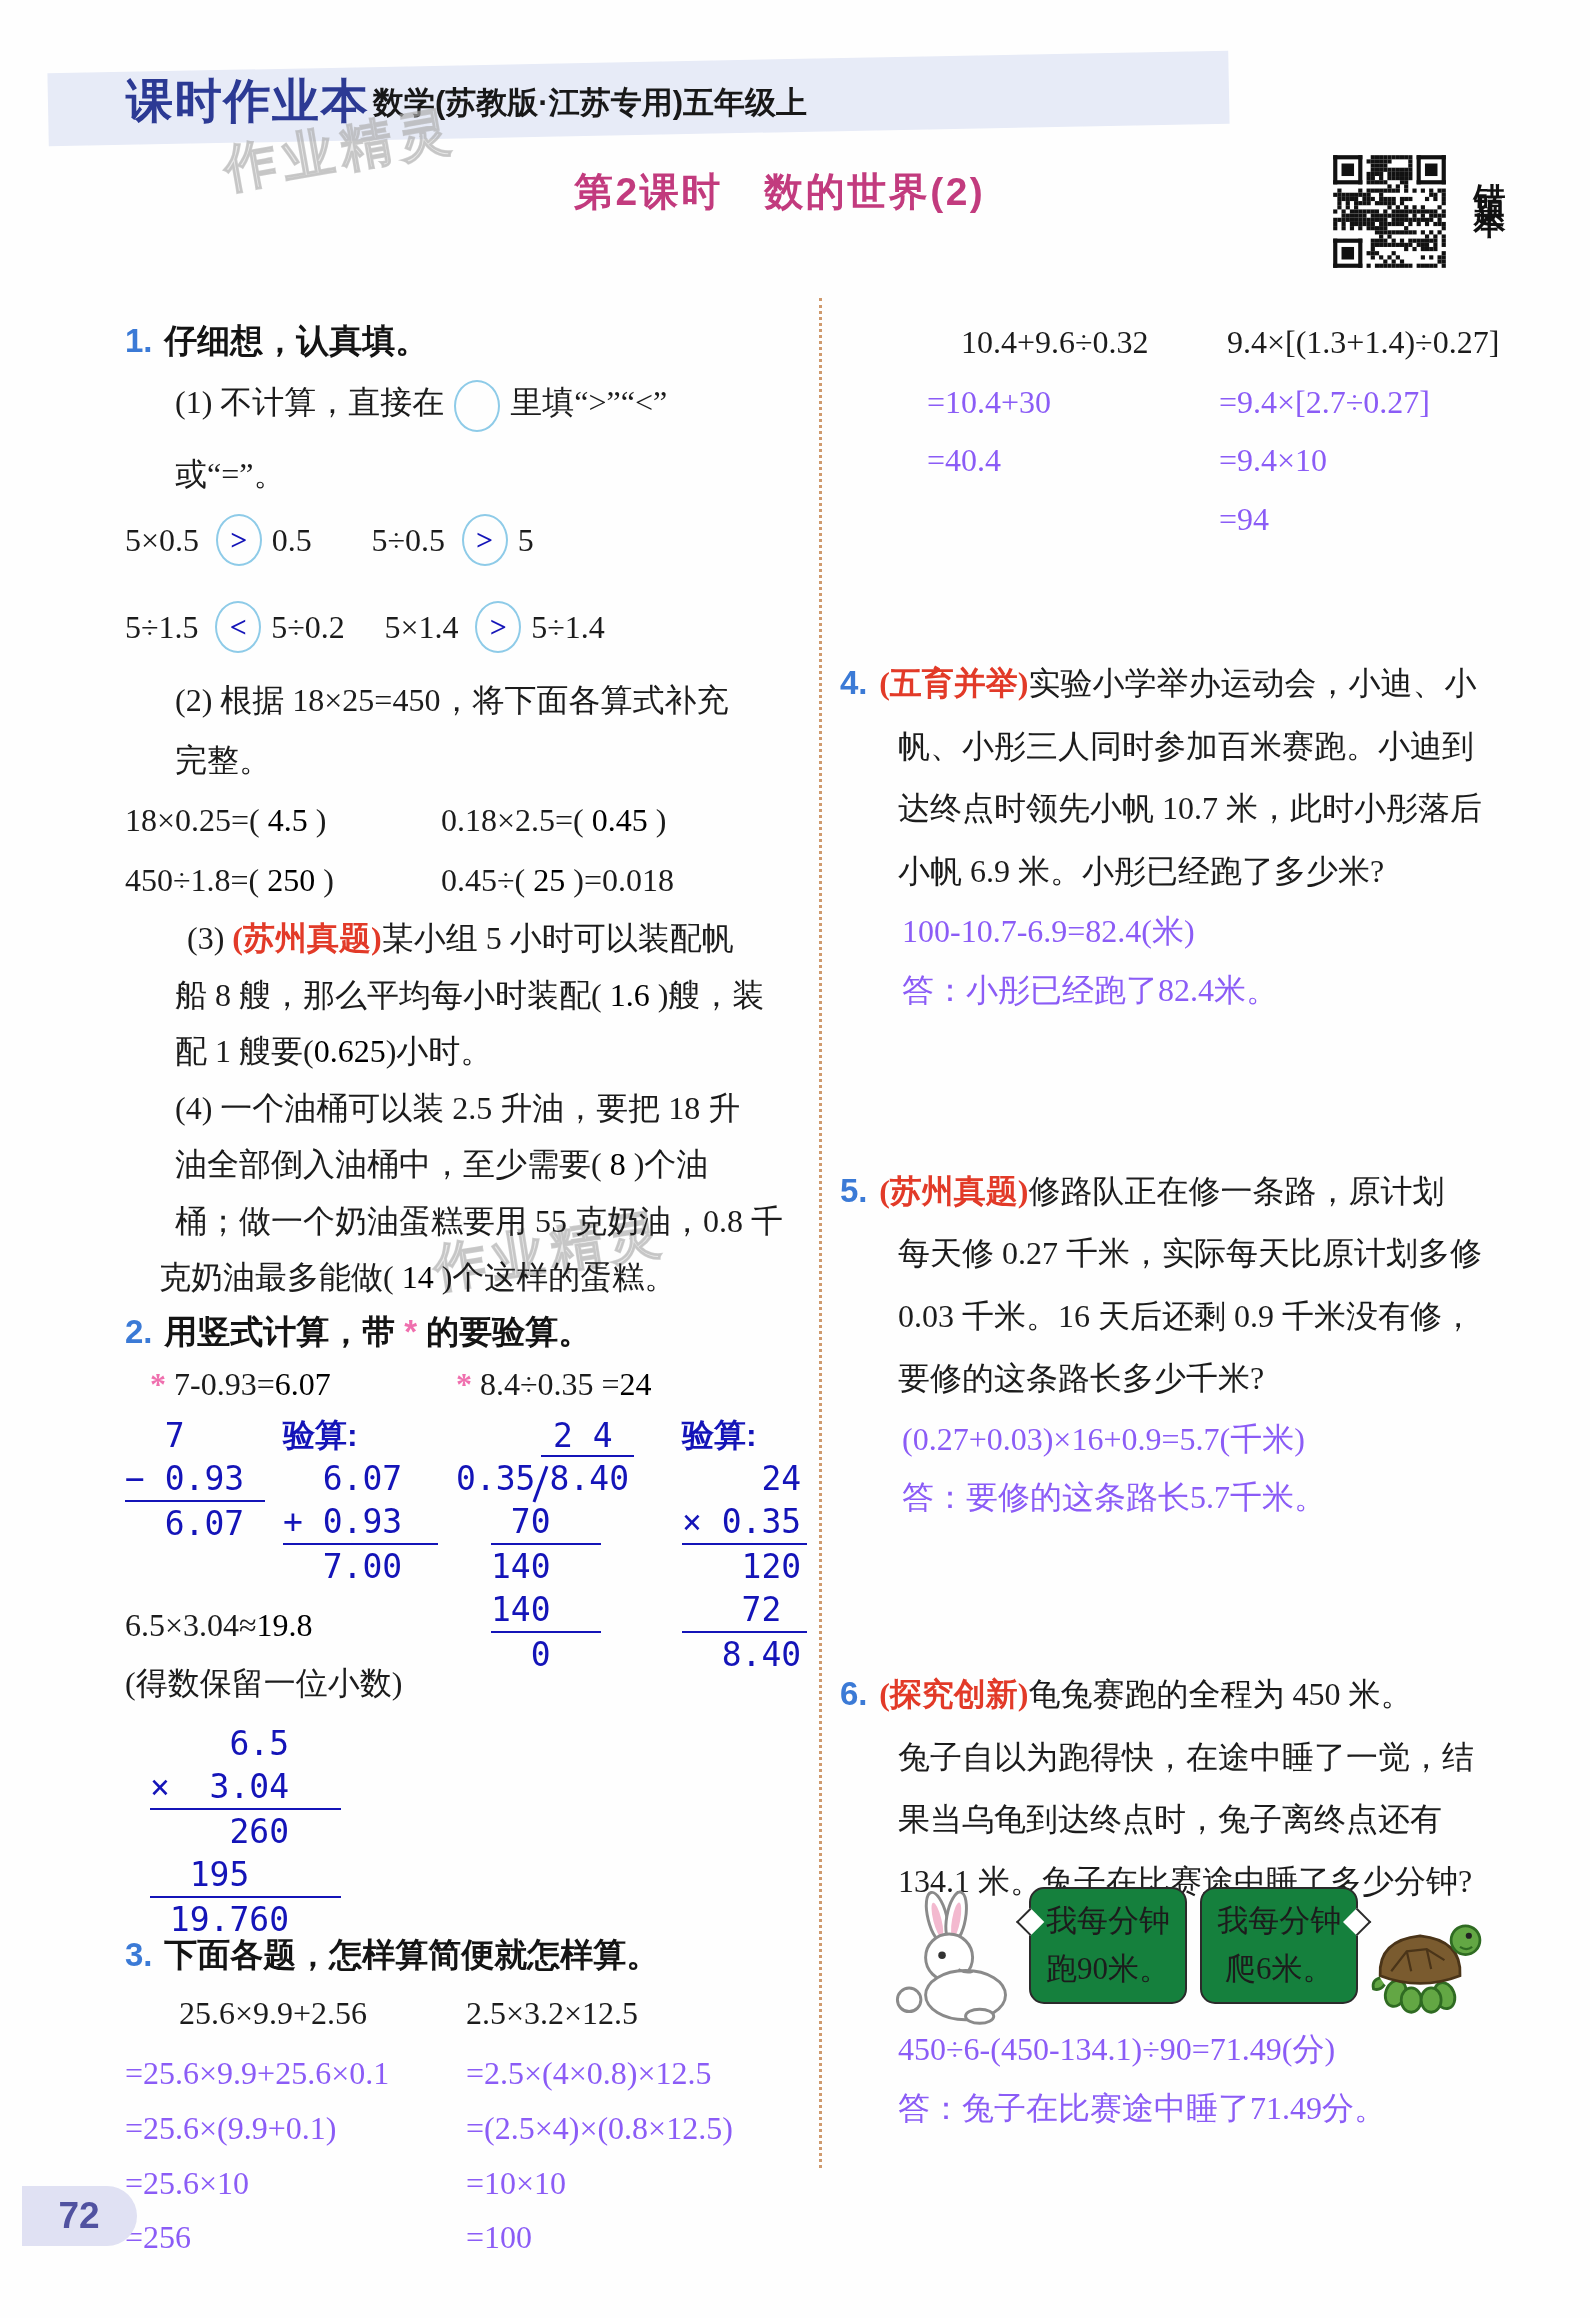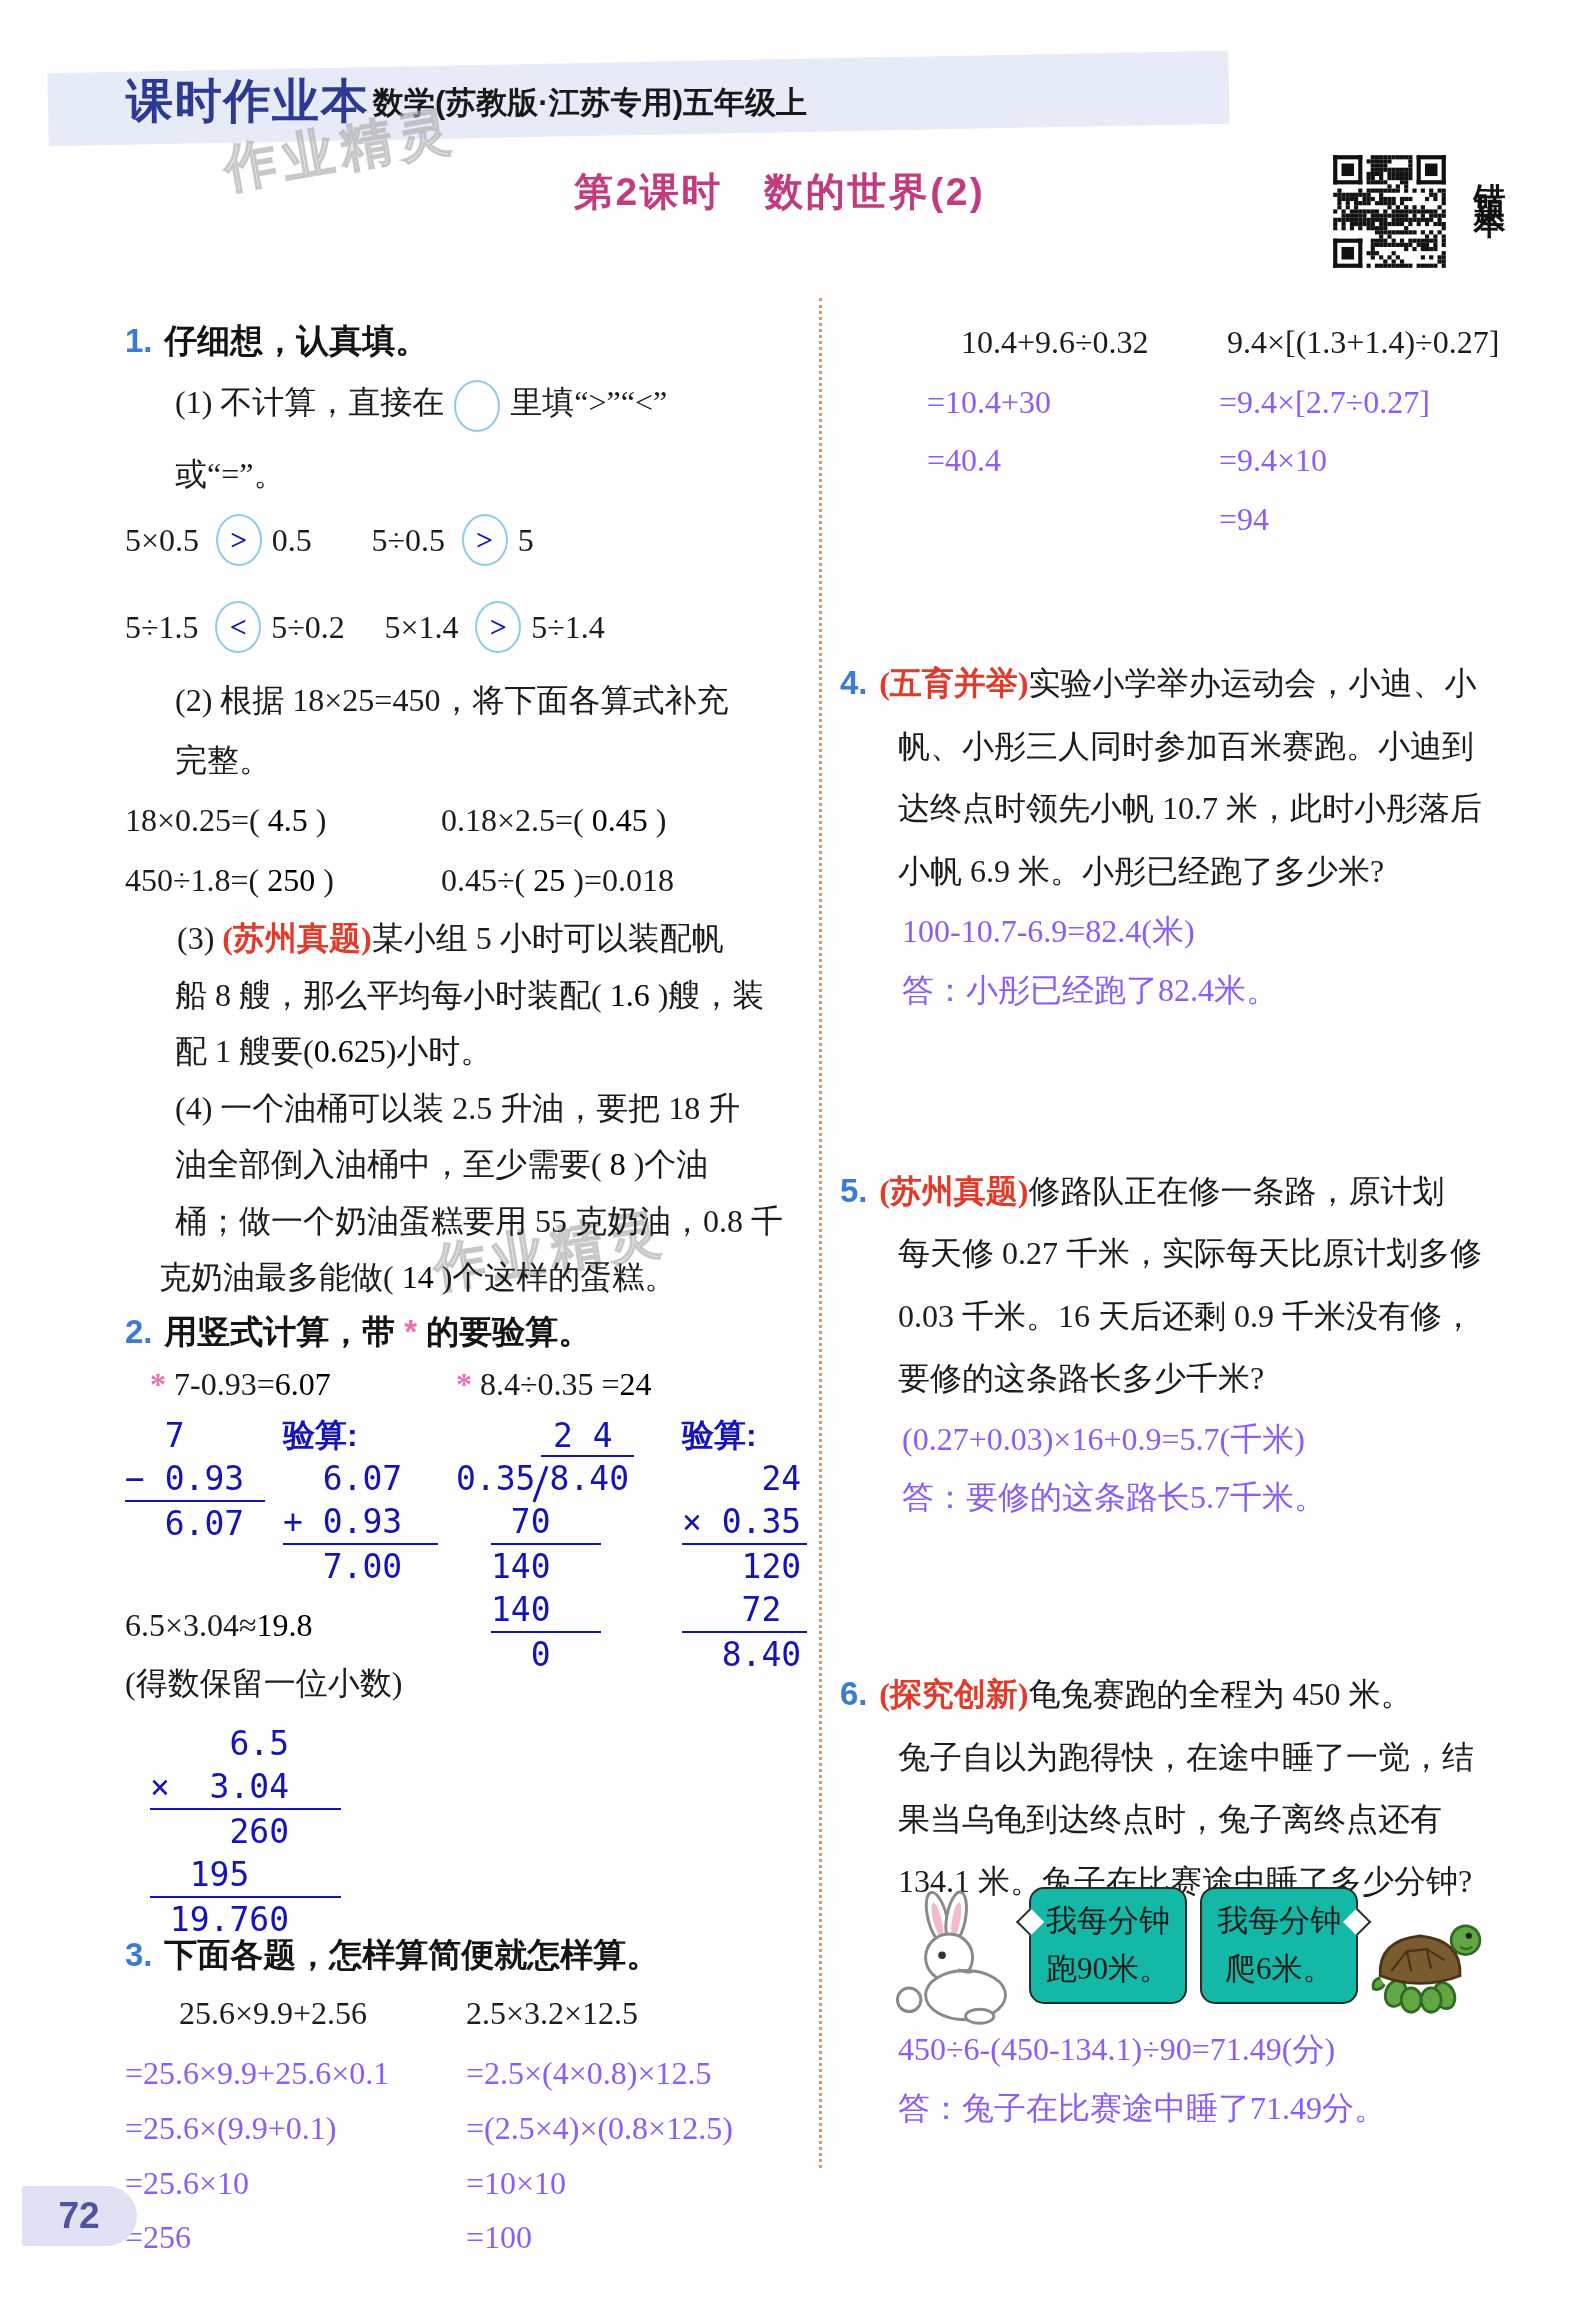--- a/index.html
+++ b/index.html
@@ -59,21 +59,21 @@
   .ldiv-body{display:flex;align-items:flex-end;height:43px;}
   .slash{display:inline-block;width:2.5px;height:38px;background:#1414b8;
         transform:rotate(20deg);margin:0 0 -3.3px 3.3px;}
   .dividend{border-top:2.5px solid #1414b8;padding:0 5px 0 8.3px;}
   .ldiv-rows{margin-left:35px;width:110px;}
   .ldiv-q{margin-left:97px;}
   .g4rows{width:125px;}
   .mult65{width:191px;}
   
   .bubble-row{position:absolute;left:48px;display:flex;align-items:flex-start;}
-  .bubble{position:relative;border:2.5px solid #2b2b2b;border-radius:15px;background:#14b8a6;
+  .bubble{position:relative;border:2.5px solid #2b2b2b;border-radius:15px;background:#15803d;
         padding:8.3px 15px;font-size:31px;line-height:48px;text-align:center;white-space:nowrap;}
   .bubble.b1::after{content:"";position:absolute;left:-10.8px;top:23px;width:18.3px;height:18.3px;
         background:#fff;border-left:2.5px solid #2b2b2b;border-bottom:2.5px solid #2b2b2b;
         transform:rotate(45deg);}
   .bubble.b2::after{content:"";position:absolute;right:-10.8px;top:23px;width:18.3px;height:18.3px;
         background:#fff;border-right:2.5px solid #2b2b2b;border-top:2.5px solid #2b2b2b;
         transform:rotate(45deg);}
   .animal{flex:0 0 auto;}
 </style>
 </head>
@@ -458,21 +458,21 @@
 
     <div class="line" style="top:486px">
       <span><span>18×0.25=( </span><span class="seg-blue">4.5</span><span> )</span></span>
       <span style="position:absolute;left:316px"><span>0.18×2.5=( </span><span class="seg-blue">0.45</span><span> )</span></span>
     </div>
     <div class="line" style="top:546px">
       <span><span>450÷1.8=( </span><span class="seg-blue">250</span><span> )</span></span>
       <span style="position:absolute;left:316px"><span>0.45÷( </span><span class="seg-blue">25</span><span> )=0.018</span></span>
     </div>
 
-    <div class="line" style="top:604px;left:52px"><span>(3) </span><span class="seg-red">(苏州真题)</span><span>某小组 5 小时可以装配帆</span></div>
+    <div class="line" style="top:604px;left:62px"><span>(3) </span><span class="seg-red">(苏州真题)</span><span>某小组 5 小时可以装配帆</span></div>
     <div class="line" style="top:661px;left:50px"><span>船 8 艘，那么平均每小时装配( </span><span class="seg-blue">1.6</span><span> )艘，装</span></div>
     <div class="line" style="top:717px;left:50px"><span>配 1 艘要(</span><span class="seg-blue">0.625</span><span>)小时。</span></div>
 
     <div class="line" style="top:774px;left:50px"><span>(4) 一个油桶可以装 2.5 升油，要把 18 升</span></div>
     <div class="line" style="top:830px;left:50px"><span>油全部倒入油桶中，至少需要( </span><span class="seg-blue">8</span><span> )个油</span></div>
     <div class="line" style="top:887px;left:50px"><span>桶；做一个奶油蛋糕要用 55 克奶油，0.8 千</span></div>
     <div class="line" style="top:943px;left:34px"><span>克奶油最多能做( </span><span class="seg-blue">14</span><span> )个这样的蛋糕。</span></div>
 
     <div class="line" style="top:998px">
       <span class="qnum">2.</span><span class="qtitle"><span>用竖式计算，带 </span><span class="seg-pink">*</span><span> 的要验算。</span></span>

